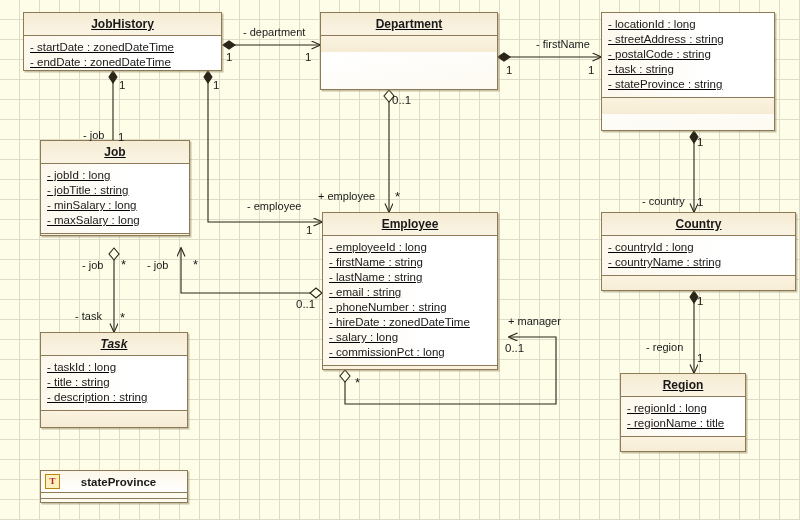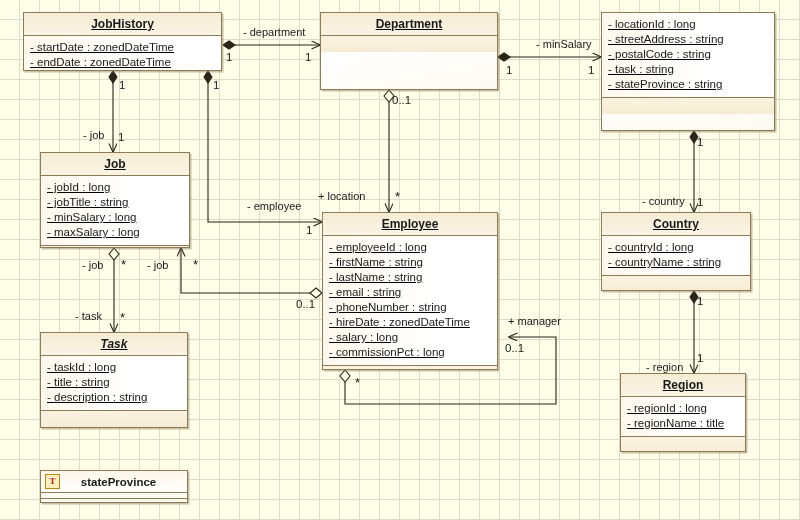--- a/index.html
+++ b/index.html
@@ -193,21 +193,21 @@
       <div class="uml-class" style="left: 601px; top: 12px; width: 174px; height: 119px;">
         <div class="attrs">
           <div class="attr">- locationId : long</div>
           <div class="attr">- streetAddress : string</div>
           <div class="attr">- postalCode : string</div>
           <div class="attr">- task : string</div>
           <div class="attr">- stateProvince : string</div>
         </div>
         <div class="ops"></div>
       </div>
-      <div class="uml-class" style="left: 40px; top: 152px; width: 150px; height: 96px;">
+      <div class="uml-class" style="left: 40px; top: 140px; width: 150px; height: 96px;">
         <div class="title">Job</div>
         <div class="attrs">
           <div class="attr">- jobId : long</div>
           <div class="attr">- jobTitle : string</div>
           <div class="attr">- minSalary : long</div>
           <div class="attr">- maxSalary : long</div>
         </div>
         <div class="ops"></div>
       </div>
       <div class="uml-class" style="left: 322px; top: 212px; width: 176px; height: 158px;">
@@ -217,21 +217,21 @@
           <div class="attr">- firstName : string</div>
           <div class="attr">- lastName : string</div>
           <div class="attr">- email : string</div>
           <div class="attr">- phoneNumber : string</div>
           <div class="attr">- hireDate : zonedDateTime</div>
           <div class="attr">- salary : long</div>
           <div class="attr">- commissionPct : long</div>
         </div>
         <div class="ops"></div>
       </div>
-      <div class="uml-class" style="left: 601px; top: 212px; width: 150px; height: 79px;">
+      <div class="uml-class" style="left: 601px; top: 212px; width: 195px; height: 79px;">
         <div class="title">Country</div>
         <div class="attrs">
           <div class="attr">- countryId : long</div>
           <div class="attr">- countryName : string</div>
         </div>
         <div class="ops"></div>
       </div>
       <div class="uml-class abstract" style="left: 40px; top: 332px; width: 148px; height: 96px;">
         <div class="title">Task</div>
         <div class="attrs">
@@ -257,30 +257,30 @@
           <div class="dt-badge">T</div>
           <div class="dt-name">stateProvince</div>
         </div>
         <div class="dt-bar"></div>
         <div class="dt-bar2"></div>
       </div>
     </div>
 
   <div id="label-layer">
       <div class="edge-label" style="left: 243px; top: 26px;">- department</div>
-      <div class="edge-label" style="left: 536px; top: 38px;">- minSalary</div>
+      <div class="edge-label" style="left: 536px; top: 38px;">- firstName</div>
       <div class="edge-label" style="left: 83px; top: 129px;">- job</div>
       <div class="edge-label" style="left: 247px; top: 200px;">- employee</div>
-      <div class="edge-label" style="left: 318px; top: 190px;">+ location</div>
+      <div class="edge-label" style="left: 318px; top: 190px;">+ employee</div>
       <div class="edge-label" style="left: 642px; top: 195px;">- country</div>
       <div class="edge-label" style="left: 82px; top: 259px;">- job</div>
       <div class="edge-label" style="left: 147px; top: 259px;">- job</div>
       <div class="edge-label" style="left: 75px; top: 310px;">- task</div>
       <div class="edge-label" style="left: 508px; top: 315px;">+ manager</div>
-      <div class="edge-label" style="left: 646px; top: 361px;">- region</div>
+      <div class="edge-label" style="left: 646px; top: 341px;">- region</div>
       <div class="mult-label" style="left: 226px; top: 51px;">1</div>
       <div class="mult-label" style="left: 305px; top: 51px;">1</div>
       <div class="mult-label" style="left: 506px; top: 64px;">1</div>
       <div class="mult-label" style="left: 588px; top: 64px;">1</div>
       <div class="mult-label" style="left: 119px; top: 79px;">1</div>
       <div class="mult-label" style="left: 213px; top: 79px;">1</div>
       <div class="mult-label" style="left: 392px; top: 94px;">0..1</div>
       <div class="mult-label" style="left: 697px; top: 136px;">1</div>
       <div class="mult-label" style="left: 118px; top: 131px;">1</div>
       <div class="mult-label star" style="left: 395px; top: 190px;">*</div>

